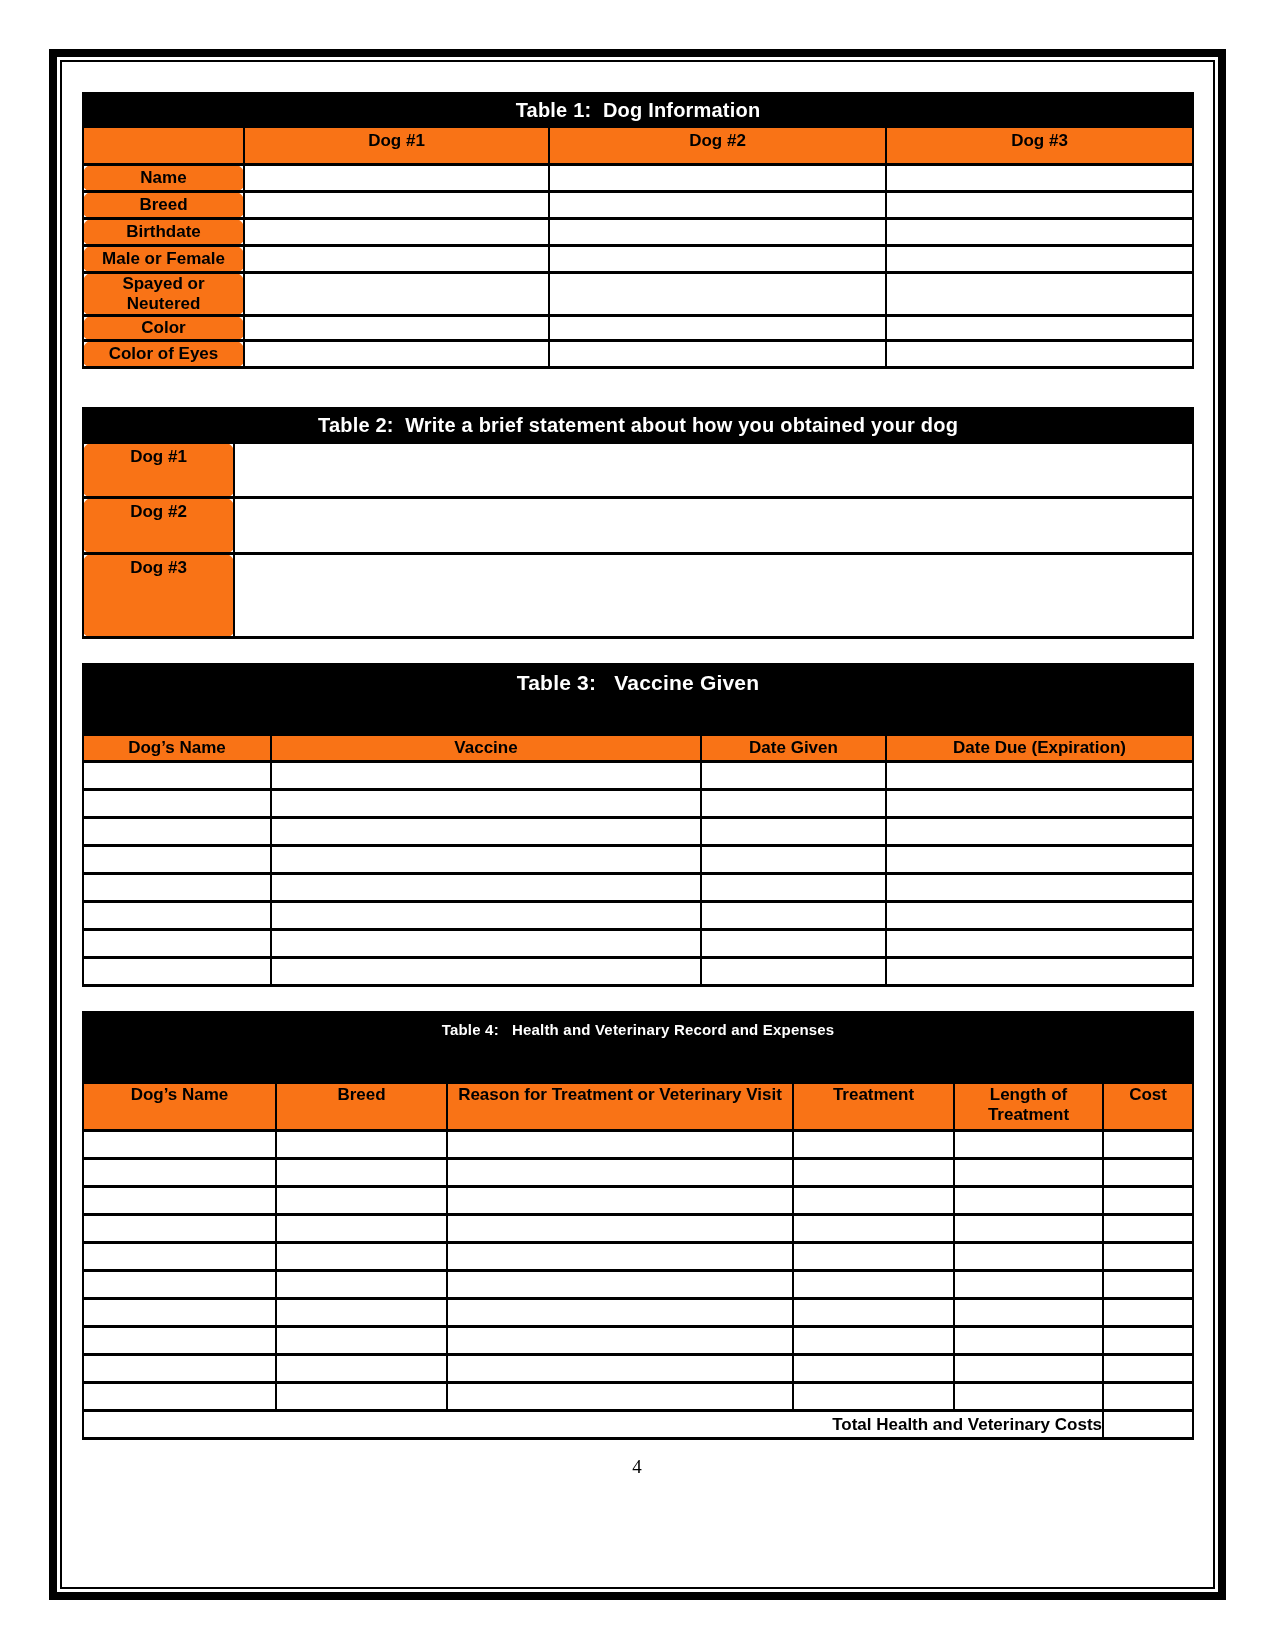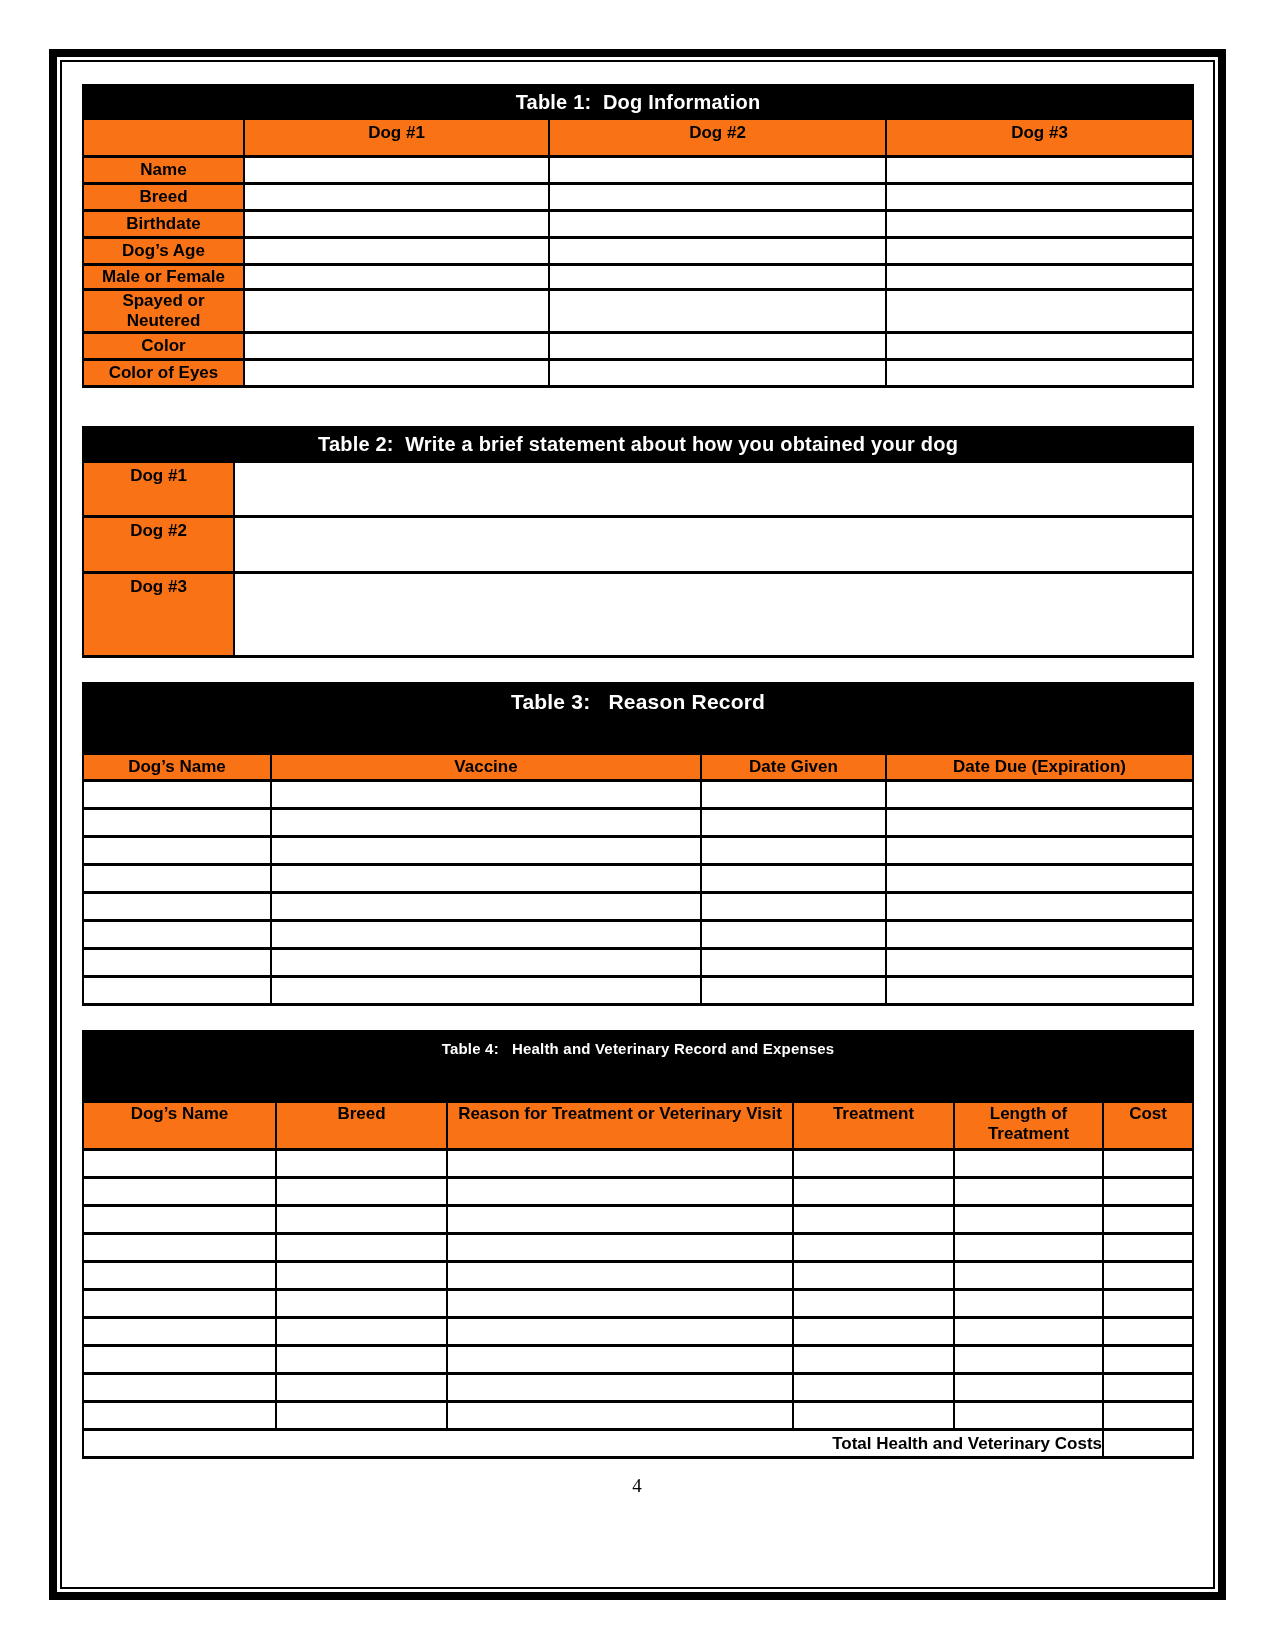--- a/index.html
+++ b/index.html
@@ -9,40 +9,40 @@
   }
   
   .frame-outer{
     position:absolute;left:49px;top:49px;width:1177px;height:1551px;
     border:8px solid #000;box-sizing:border-box;
   }
   .frame-inner{
     position:absolute;left:60px;top:60px;width:1155px;height:1529px;
     border:2px solid #000;box-sizing:border-box;
   }
-  .content{position:absolute;left:82px;top:84px;width:1110px;}
+  .content{position:absolute;left:82px;top:92px;width:1110px;}
 
   table.t{border-collapse:collapse;table-layout:fixed;width:1110px;}
   table.t td{border:2px solid #000;border-top-width:3px;border-bottom-width:3px;padding:0;overflow:hidden;}
   .title{
     background:#000;color:#fff;font-weight:bold;text-align:center;
     white-space:pre-wrap;letter-spacing:.2px;
   }
   .t1 .title{height:30px;font-size:20px;}
   .t2 .title{height:31px;font-size:20px;}
   .t3 .title{height:62px;font-size:21px;vertical-align:top;padding-top:5px;}
   .t4 .title{height:60px;font-size:15px;vertical-align:top;padding-top:7px;}
   .hd,.lab{
     background:#f97316;font-weight:bold;text-align:center;font-size:17px;color:#000;
     line-height:20px;
   }
   .t1 thead .hd{height:32px;vertical-align:top;padding-top:3px;}
   .t3 .hd{height:24px;}
   .t4 .hd{height:44px;vertical-align:top;padding-top:1px;}
-  .lab{padding:2px 4px;}
+  .lab{padding:2px 4px;border-radius:9px;}
   .t2 .lab{vertical-align:top;padding-top:3px;}
   .inp{background:#fff;}
 
   .t1 tbody tr{height:27px;}
   .t1 tbody tr:nth-child(5),.t1 tbody tr:nth-child(6){height:25px;}
   .t2 tbody tr:nth-child(1){height:55px;}
   .t2 tbody tr:nth-child(2){height:56px;}
   .t2 tbody tr:nth-child(3){height:84px;}
   .t3 tbody tr{height:28px;}
   .t4 tbody tr{height:28px;}
@@ -95,26 +95,20 @@
           <td class="inp"></td>
           <td class="inp"></td>
         </tr>
         <tr>
           <td class="lab">Birthdate</td>
           <td class="inp"></td>
           <td class="inp"></td>
           <td class="inp"></td>
         </tr>
         <tr>
-          <td class="lab">Dog’s Age</td>
-          <td class="inp"></td>
-          <td class="inp"></td>
-          <td class="inp"></td>
-        </tr>
-        <tr>
           <td class="lab">Male or Female</td>
           <td class="inp"></td>
           <td class="inp"></td>
           <td class="inp"></td>
         </tr>
         <tr>
           <td class="lab">Spayed or Neutered</td>
           <td class="inp"></td>
           <td class="inp"></td>
           <td class="inp"></td>
@@ -162,21 +156,21 @@
 
   <table class="t t3 gap24">
     <colgroup>
         <col style="width:188px">
         <col style="width:430px">
         <col style="width:185px">
         <col style="width:307px">
       </colgroup>
     <thead>
       <tr>
-        <td colspan="4" class="title">Table 3:   Reason Record</td>
+        <td colspan="4" class="title">Table 3:   Vaccine Given</td>
       </tr>
       <tr>
         <td class="hd">Dog’s Name</td>
         <td class="hd">Vaccine</td>
         <td class="hd">Date Given</td>
         <td class="hd">Date Due (Expiration)</td>
       </tr>
     </thead>
     <tbody id="t3-body">
         <tr>

